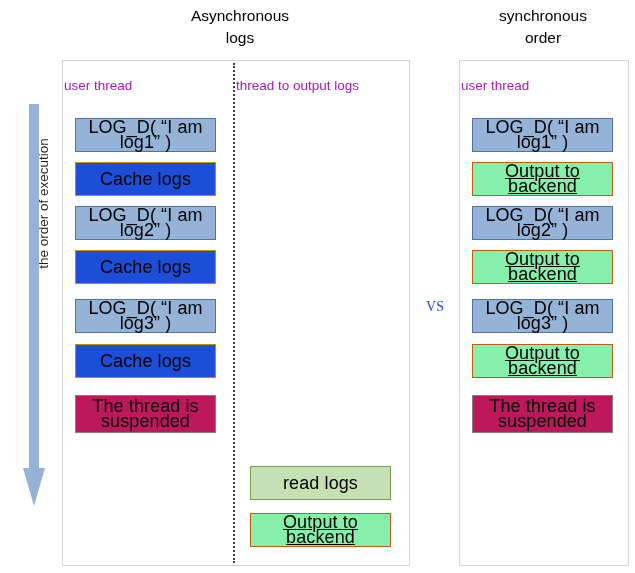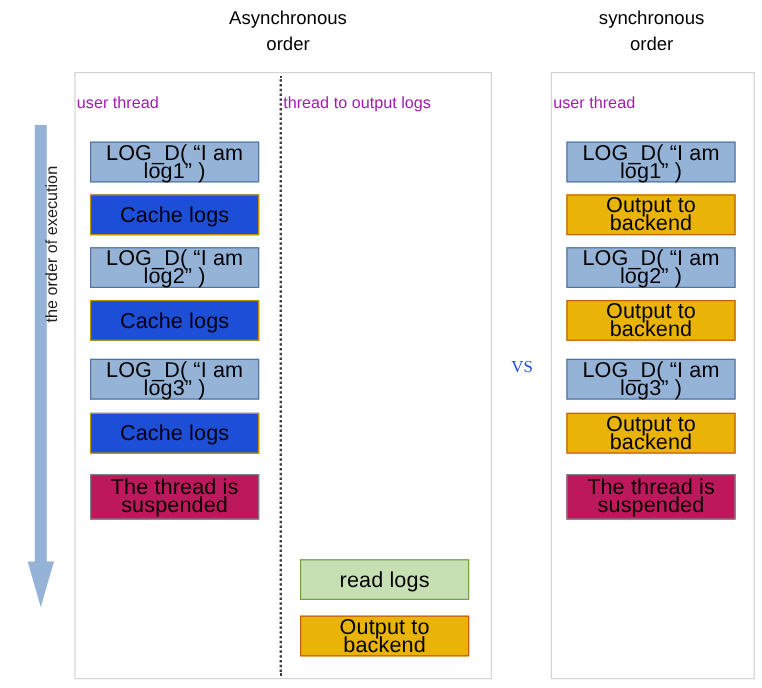--- a/index.html
+++ b/index.html
@@ -75,21 +75,21 @@
     font-size: 18px;
     line-height: 15px;
     border-width: 1px;
     border-style: solid;
     white-space: pre-line;
     letter-spacing: 0.1px;
   }
   .blk-blue   { background: #95b3d7; border-color: #4f74a4; }
   .blk-yellow { background: #1d4ed8; border-color: #bf9000; }
   .blk-gray   { background: #be185d; border-color: #808080; }
-  .blk-orange { background: #eab308; border-color: #c55a11; }
+  .blk-orange { background: #86efac; border-color: #c55a11; text-decoration: underline; }
   .blk-green  { background: #c6e0b4; border-color: #70a24a; text-align: right; }
 
   
   .col-a { left: 75px; width: 141px; height: 34px; }
   .col-a.tall { height: 38px; }
 
   
   .col-b { left: 250px; width: 141px; height: 34px; }
 
   
@@ -126,21 +126,21 @@
     text-align: center;
     font-size: 13.5px;
     color: #1f1f1f;
     white-space: nowrap;
   }
 </style>
 </head>
 <body>
 
 <div class="mode-title" id="title-async">Asynchronous
-order</div>
+logs</div>
 
 <div class="mode-title" id="title-sync">synchronous
 order</div>
 
 <div id="order-arrow">
   <svg width="24" height="406" viewBox="0 0 24 406">
     <rect x="7" y="0" width="10" height="370" fill="#95b3d7"></rect>
     <polygon points="1,364 23,364 12,402" fill="#95b3d7"></polygon>
   </svg>
 </div>

